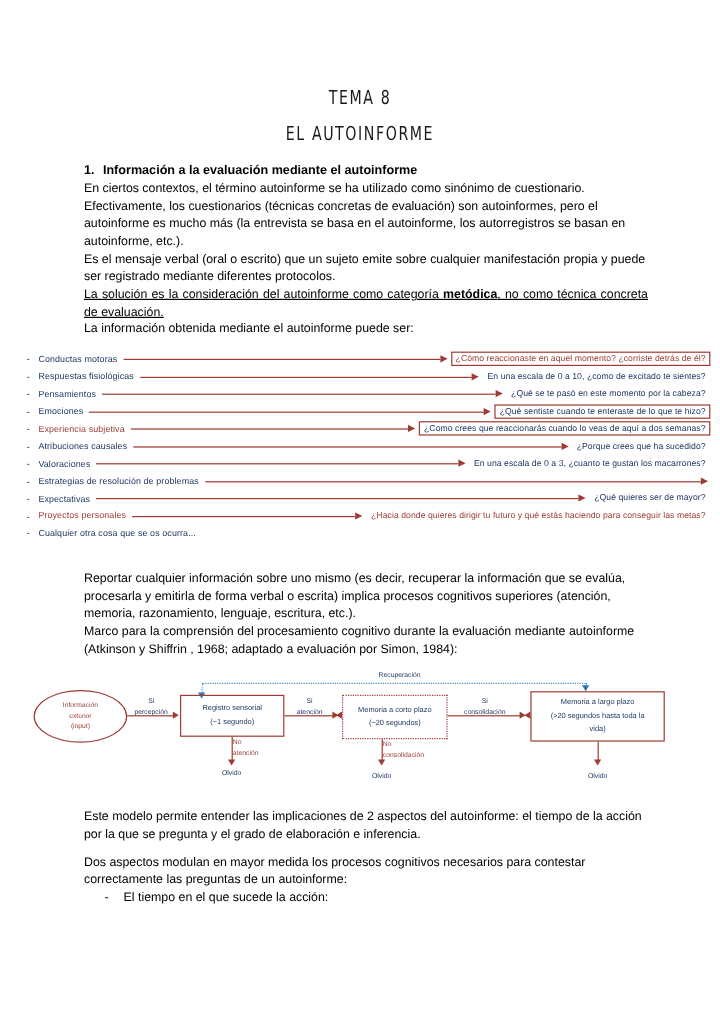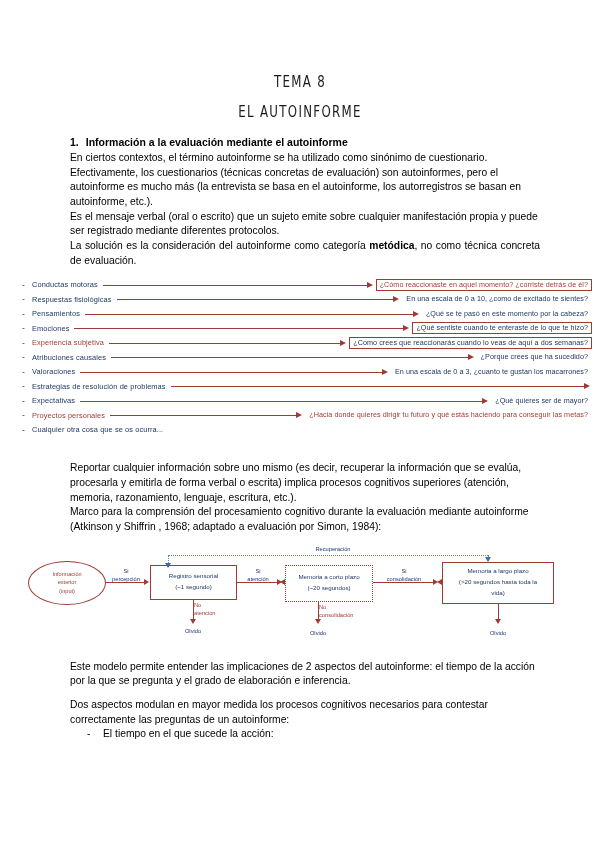--- a/index.html
+++ b/index.html
@@ -57,21 +57,21 @@
     text-indent: -18px;
     line-height: 1.42;
   }
   .numbered-heading .num { margin-right: 7px; }
   p.para {
     font-size: 10.3px;
     line-height: 1.425;
     margin: 0;
     text-align: left;
   }
-  p.para.justify { text-align: justify; }
+  p.para.justify { text-align: justify; text-decoration: underline; }
   .spacer-sm { height: 9px; }
   .spacer-md { height: 14px; }
   .spacer-lg { height: 21px; }
   b.inline-bold { font-weight: bold; }
 
   .dash-item {
     font-size: 10.3px;
     line-height: 1.425;
     margin: 0;
     padding-left: 33px;
@@ -254,20 +254,21 @@
 
   <div class="spacer-md"></div>
 
   <div class="body-wrap">
     <div class="numbered-heading">
       <span class="num">1.</span><span>Información a la evaluación mediante el autoinforme</span>
     </div>
     <p class="para">En ciertos contextos, el término autoinforme se ha utilizado como sinónimo de cuestionario. Efectivamente, los cuestionarios (técnicas concretas de evaluación) son autoinformes, pero el autoinforme es mucho más (la entrevista se basa en el autoinforme, los autorregistros se basan en autoinforme, etc.).</p>
     <p class="para">Es el mensaje verbal (oral o escrito) que un sujeto emite sobre cualquier manifestación propia y puede ser registrado mediante diferentes protocolos.</p>
     <p class="para justify"><span>La solución es la consideración del autoinforme como categoría </span><b class="inline-bold">metódica</b><span>, no como técnica concreta de evaluación.</span></p>
+    <p class="para">La información obtenida mediante el autoinforme puede ser:</p>
   </div>
 
   <div id="figure-categories">
 
     <div class="cat-row" style="top:0px;">
       <span class="cat-bullet">-</span>
       <span class="cat-label">Conductas motoras</span>
       <span class="cat-line"></span>
       <span class="cat-arrow"></span>
       <span class="q-box boxed rd">¿Cómo reaccionaste en aquel momento? ¿corriste detrás de él?</span>

